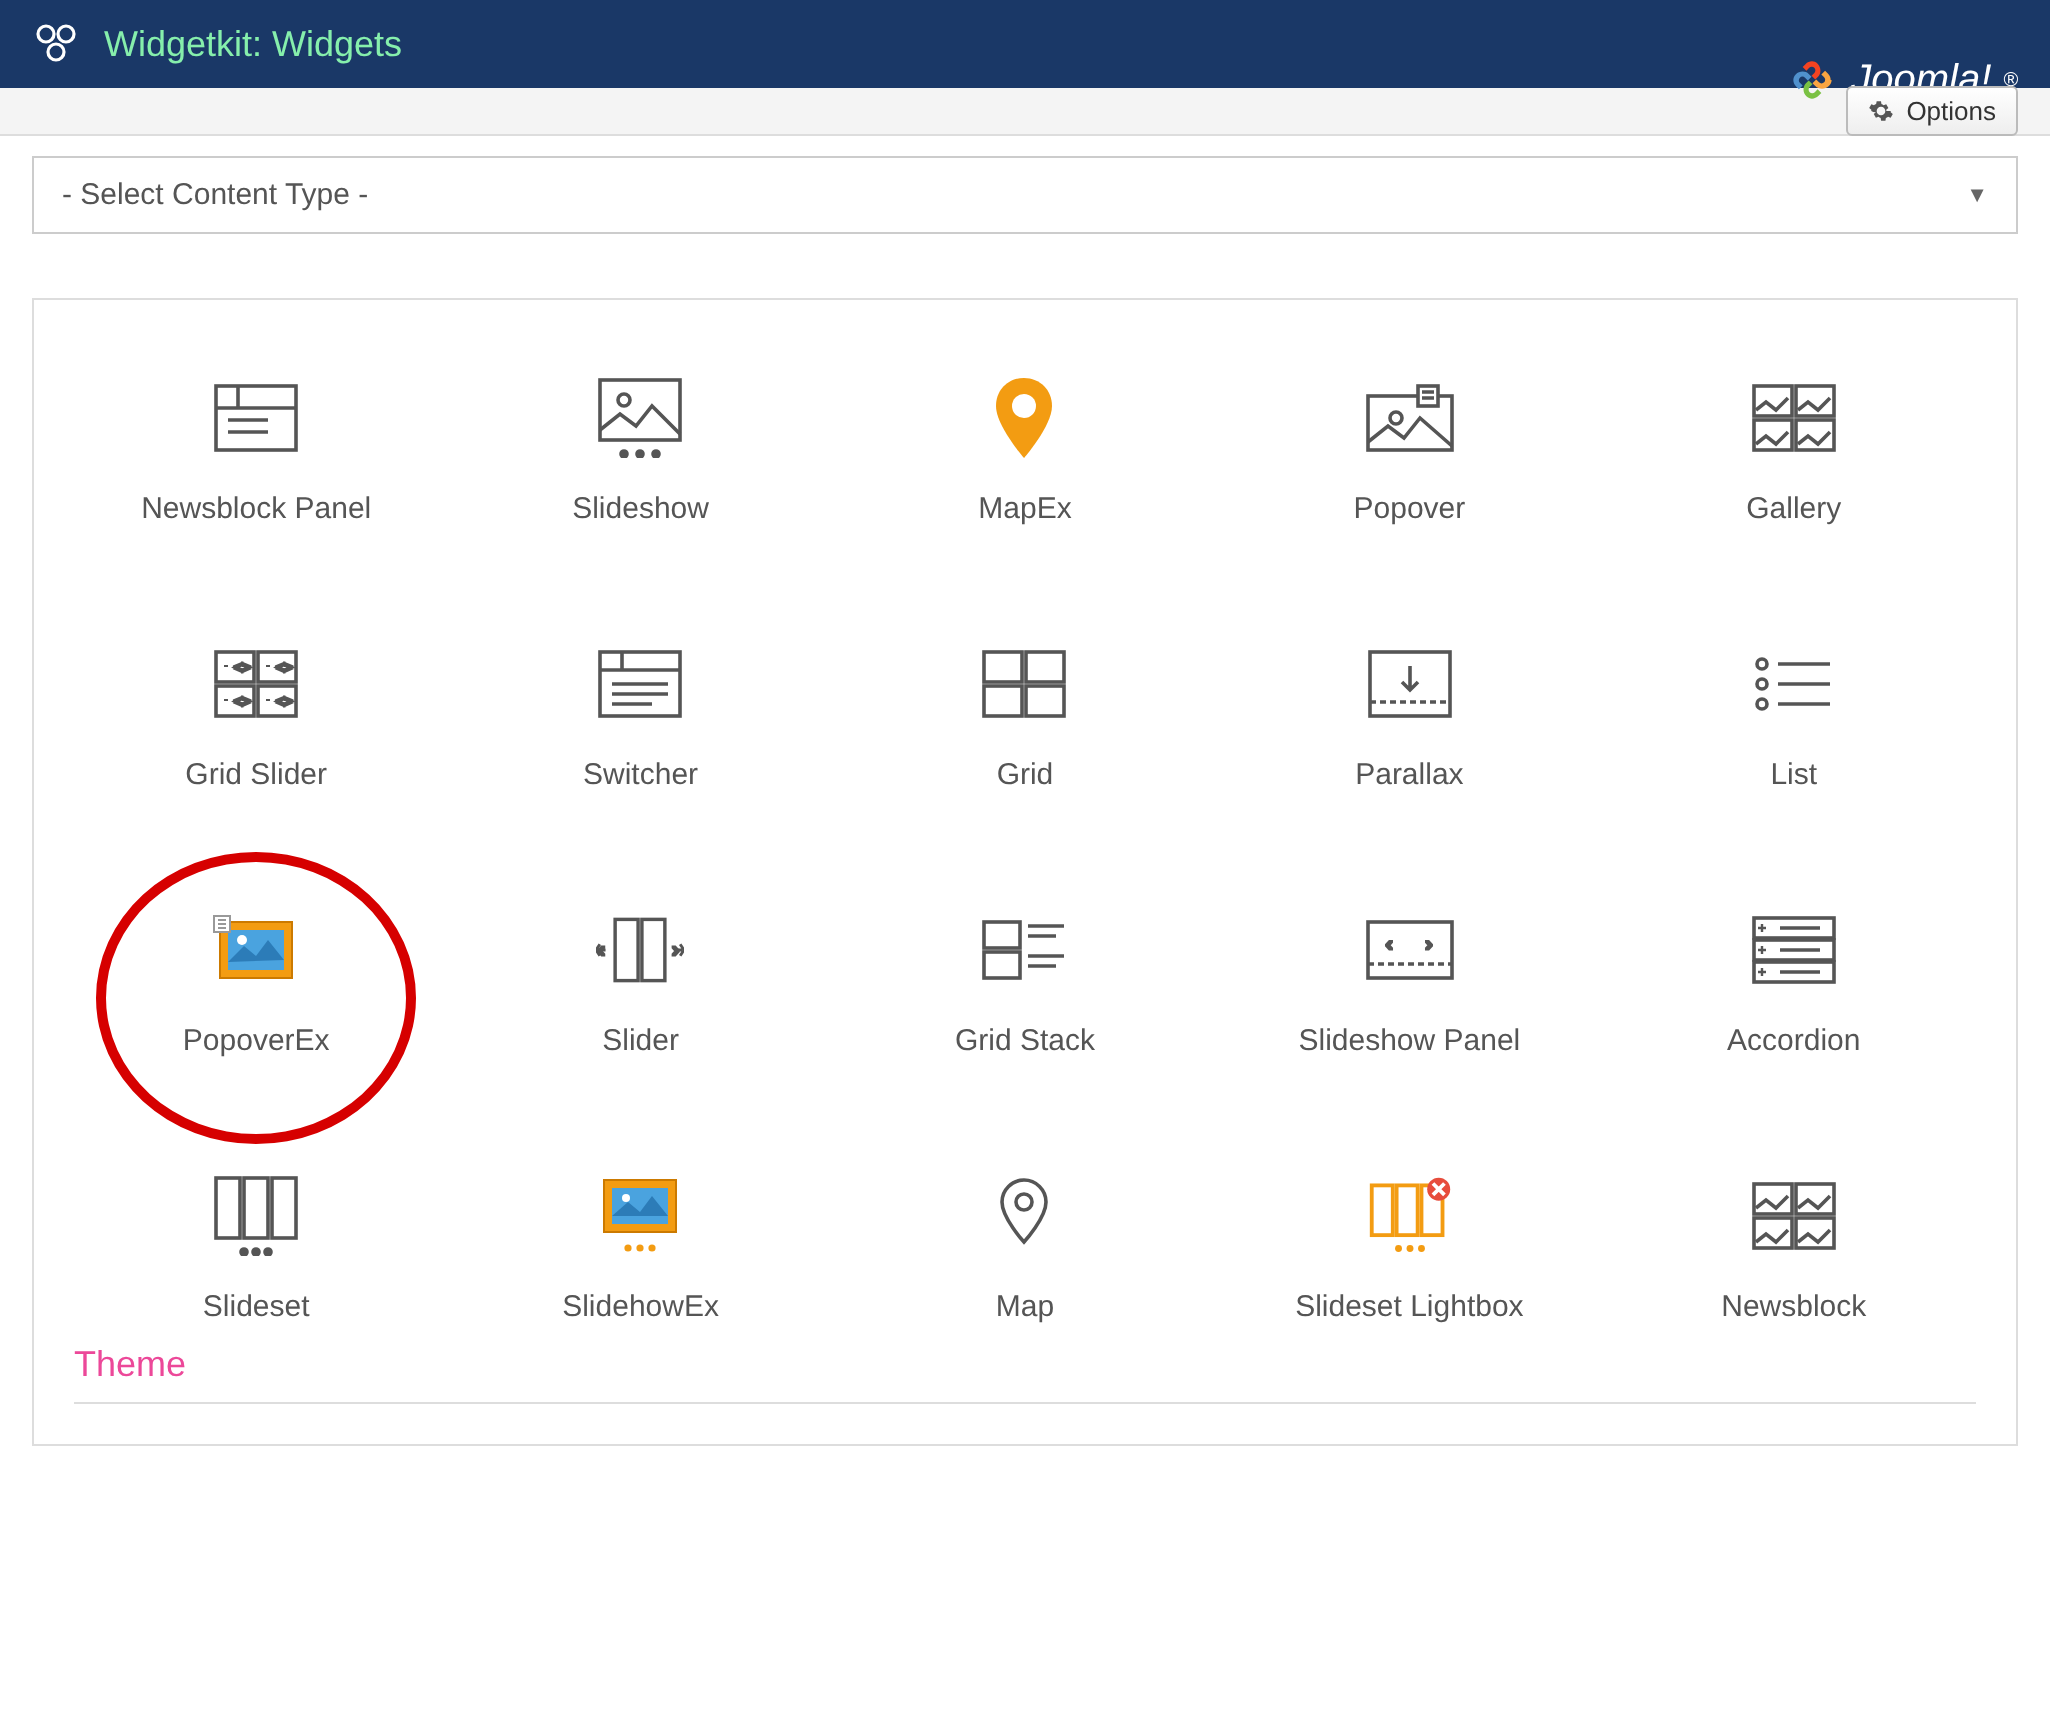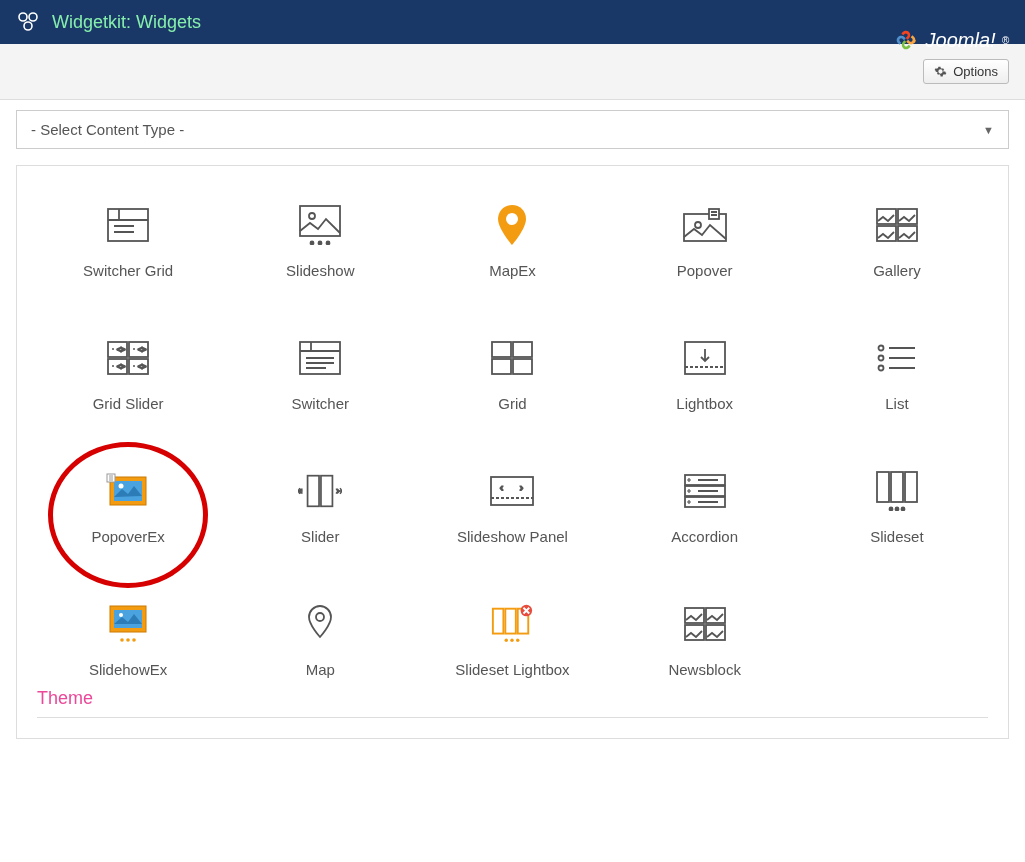--- a/index.html
+++ b/index.html
@@ -15,21 +15,21 @@
   justify-content: space-between;
 }
 .topbar-left { display: flex; align-items: center; gap: 12px; }
 .logo-icon { width: 24px; height: 24px; }
 .page-title { font-size: 18px; font-weight: 400; color: #86efac; }
 .joomla-logo { display: flex; align-items: center; gap: 6px; font-size: 20px; font-weight: 500; font-style: italic; margin-top: 36px; }
 
 .toolbar {
   background: #f4f4f4;
   border-bottom: 1px solid #ddd;
-  height: 56px;
+  height: 24px;
   display: flex;
   align-items: center;
   justify-content: flex-end;
   padding: 0 16px;
 }
 .options-btn {
   background: linear-gradient(#fff, #eee);
   border: 1px solid #bbb;
   border-radius: 3px;
   padding: 4px 10px;
@@ -45,21 +45,21 @@
 
 .select-wrap {
   border: 1px solid #ccc;
   padding: 10px 14px;
   display: flex;
   align-items: center;
   justify-content: space-between;
   font-size: 15px;
   color: #555;
   cursor: pointer;
-  margin-bottom: 16px;
+  margin-bottom: 32px;
 }
 .select-caret { color: #666; font-size: 11px; }
 
 .panel {
   border: 1px solid #ddd;
   padding: 30px 20px 20px 20px;
 }
 
 .widget-grid {
   display: grid;
@@ -157,21 +157,21 @@
   <div class="panel">
     <div class="widget-grid" id="widget-grid">
         <div class="widget-cell">
           <div class="widget-icon">
             <svg width="42" height="34" viewBox="0 0 42 34" fill="none" stroke="#555" stroke-width="1.8">
               <rect x="1" y="1" width="40" height="32"></rect>
               <path d="M1 12h40M12 1v11"></path>
               <path d="M7 18h20M7 24h20"></path>
             </svg>
           </div>
-          <div class="widget-label">Switcher Grid</div>
+          <div class="widget-label">Newsblock Panel</div>
         </div>
         <div class="widget-cell">
           <div class="widget-icon">
             <svg width="42" height="40" viewBox="0 0 42 40" fill="none" stroke="#555" stroke-width="1.8">
               <rect x="1" y="1" width="40" height="30"></rect>
               <circle cx="13" cy="11" r="3"></circle>
               <path d="M1 26l10-8 8 6 8-10 14 14"></path>
               <circle cx="13" cy="38" r="1.5" fill="#555"></circle>
               <circle cx="21" cy="38" r="1.5" fill="#555"></circle>
               <circle cx="29" cy="38" r="1.5" fill="#555"></circle>
@@ -250,21 +250,21 @@
           <div class="widget-label">Grid</div>
         </div>
         <div class="widget-cell">
           <div class="widget-icon">
             <svg width="42" height="34" viewBox="0 0 42 34" fill="none" stroke="#555" stroke-width="1.8">
               <rect x="1" y="1" width="40" height="32"></rect>
               <path d="M1 26h40" stroke-dasharray="3 2"></path>
               <path d="M21 8v12M17 16l4 4 4-4"></path>
             </svg>
           </div>
-          <div class="widget-label">Lightbox</div>
+          <div class="widget-label">Parallax</div>
         </div>
         <div class="widget-cell">
           <div class="widget-icon">
             <svg width="40" height="30" viewBox="0 0 40 30" fill="none" stroke="#555" stroke-width="1.8">
               <circle cx="4" cy="5" r="2.5"></circle>
               <circle cx="4" cy="15" r="2.5"></circle>
               <circle cx="4" cy="25" r="2.5"></circle>
               <path d="M12 5h26M12 15h26M12 25h26"></path>
             </svg>
           </div>
@@ -288,20 +288,30 @@
           <div class="widget-icon">
             <svg width="46" height="34" viewBox="0 0 46 34" fill="none" stroke="#555" stroke-width="1.8">
               <rect x="10" y="1" width="12" height="32"></rect>
               <rect x="24" y="1" width="12" height="32"></rect>
               <path d="M5 17l-4 0M2 14l-2 3 2 3M41 17l4 0M44 14l2 3-2 3" stroke-width="1.5"></path>
               <text x="1" y="20" font-size="10" fill="#555">‹</text>
               <text x="40" y="20" font-size="10" fill="#555">›</text>
             </svg>
           </div>
           <div class="widget-label">Slider</div>
+        </div>
+        <div class="widget-cell">
+          <div class="widget-icon">
+            <svg width="42" height="30" viewBox="0 0 42 30" fill="none" stroke="#555" stroke-width="1.8">
+              <rect x="1" y="1" width="18" height="13"></rect>
+              <rect x="1" y="16" width="18" height="13"></rect>
+              <path d="M23 3h18M23 8h14M23 18h18M23 23h14"></path>
+            </svg>
+          </div>
+          <div class="widget-label">Grid Stack</div>
         </div>
         <div class="widget-cell">
           <div class="widget-icon">
             <svg width="44" height="30" viewBox="0 0 44 30" fill="none" stroke="#555" stroke-width="1.8">
               <rect x="1" y="1" width="42" height="28"></rect>
               <path d="M1 22h42" stroke-dasharray="3 2"></path>
               <text x="10" y="15" font-size="9" fill="#555">‹</text>
               <text x="30" y="15" font-size="9" fill="#555">›</text>
             </svg>
           </div>

